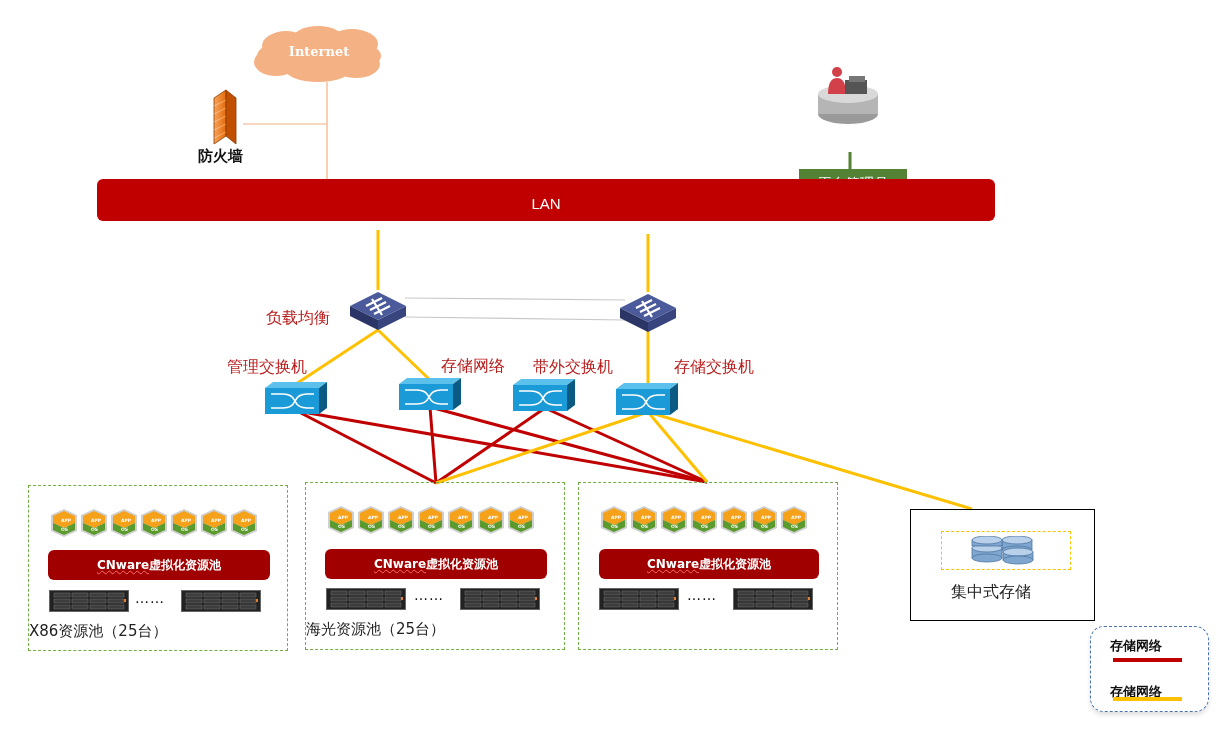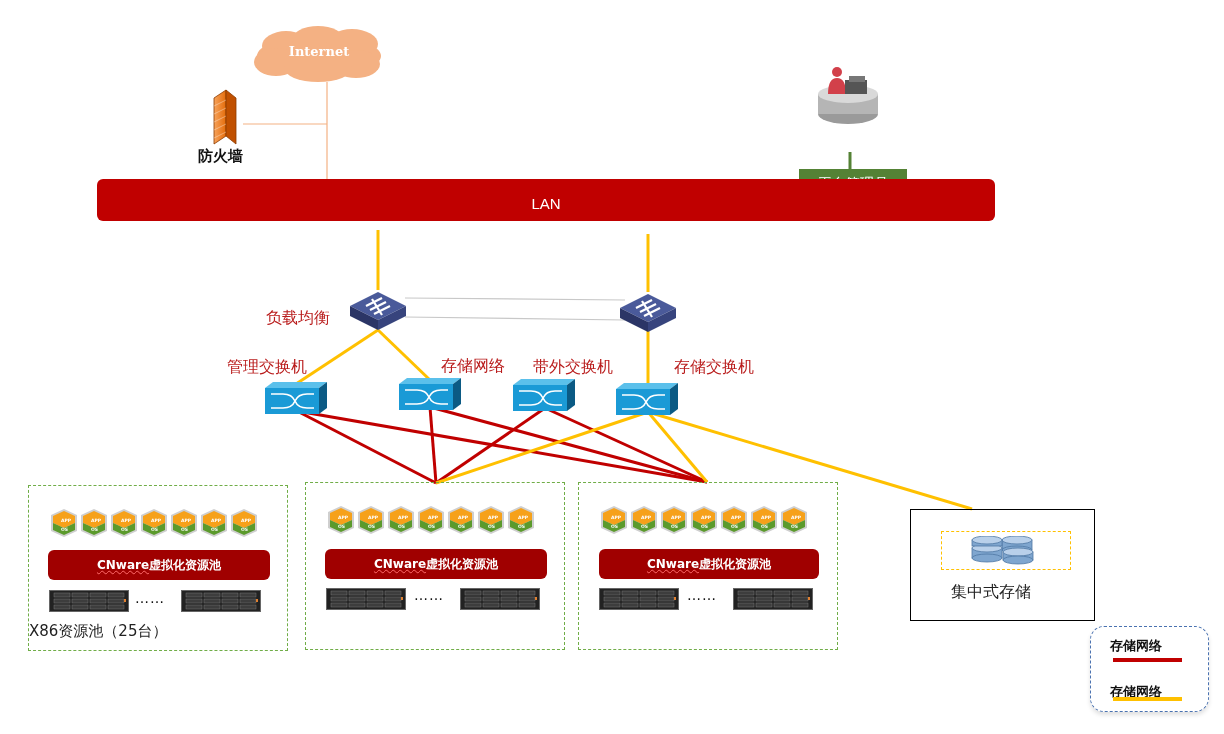--- a/index.html
+++ b/index.html
@@ -356,20 +356,21 @@
         <rect x="4" y="8" width="16" height="4" fill="#3d3d3d" stroke="#777" stroke-width="0.5"></rect>
         <rect x="22" y="8" width="16" height="4" fill="#3d3d3d" stroke="#777" stroke-width="0.5"></rect>
         <rect x="40" y="8" width="16" height="4" fill="#3d3d3d" stroke="#777" stroke-width="0.5"></rect>
         <rect x="58" y="8" width="16" height="4" fill="#3d3d3d" stroke="#777" stroke-width="0.5"></rect>
         <rect x="4" y="14" width="16" height="4" fill="#3d3d3d" stroke="#777" stroke-width="0.5"></rect>
         <rect x="22" y="14" width="16" height="4" fill="#3d3d3d" stroke="#777" stroke-width="0.5"></rect>
         <rect x="40" y="14" width="16" height="4" fill="#3d3d3d" stroke="#777" stroke-width="0.5"></rect>
         <rect x="58" y="14" width="16" height="4" fill="#3d3d3d" stroke="#777" stroke-width="0.5"></rect>
         <rect x="74" y="8" width="2" height="3" fill="#e08030"></rect>
       </svg></div>
+  <div class="pool-label" style="left:0; top:137px; width:200px;">海光资源池（25台）</div>
 </div>
 
 <div class="abs pool" style="left:578px; top:482px; width:260px; height:168px;">
   <div class="abs vm-row" style="left:21px; top:22px;">
       <div class="vm"><svg width="28" height="30" viewBox="0 0 28 30">
           <polygon points="14,1 27,7 27,23 14,29 1,23 1,7" fill="#cfcfcf"></polygon>
           <polygon points="3,8 14,3 25,8 25,15 14,20 3,15" fill="#f6a11a"></polygon>
           <polygon points="3,15 14,20 25,15 25,22 14,27 3,22" fill="#5b9a2c"></polygon>
           <text x="11" y="14" font-size="4.5" fill="#fff" font-family="DejaVu Sans, sans-serif" font-weight="bold">APP</text>
           <text x="11" y="23" font-size="4.5" fill="#fff" font-family="DejaVu Sans, sans-serif" font-weight="bold">OS</text>

